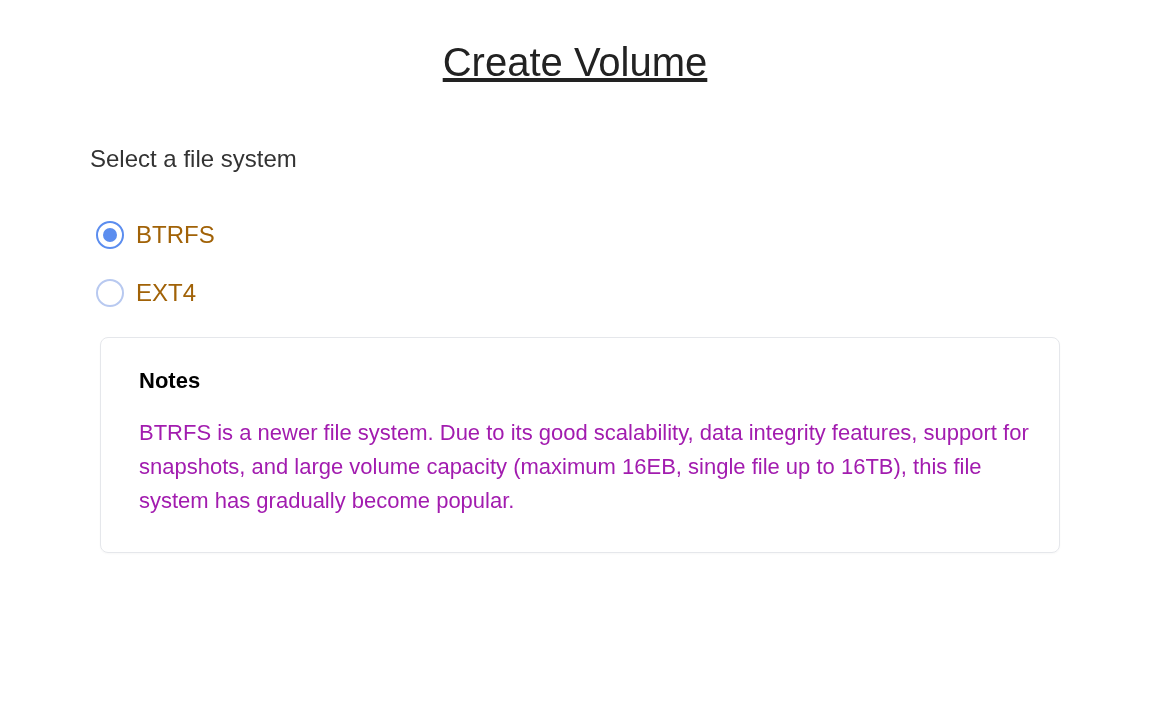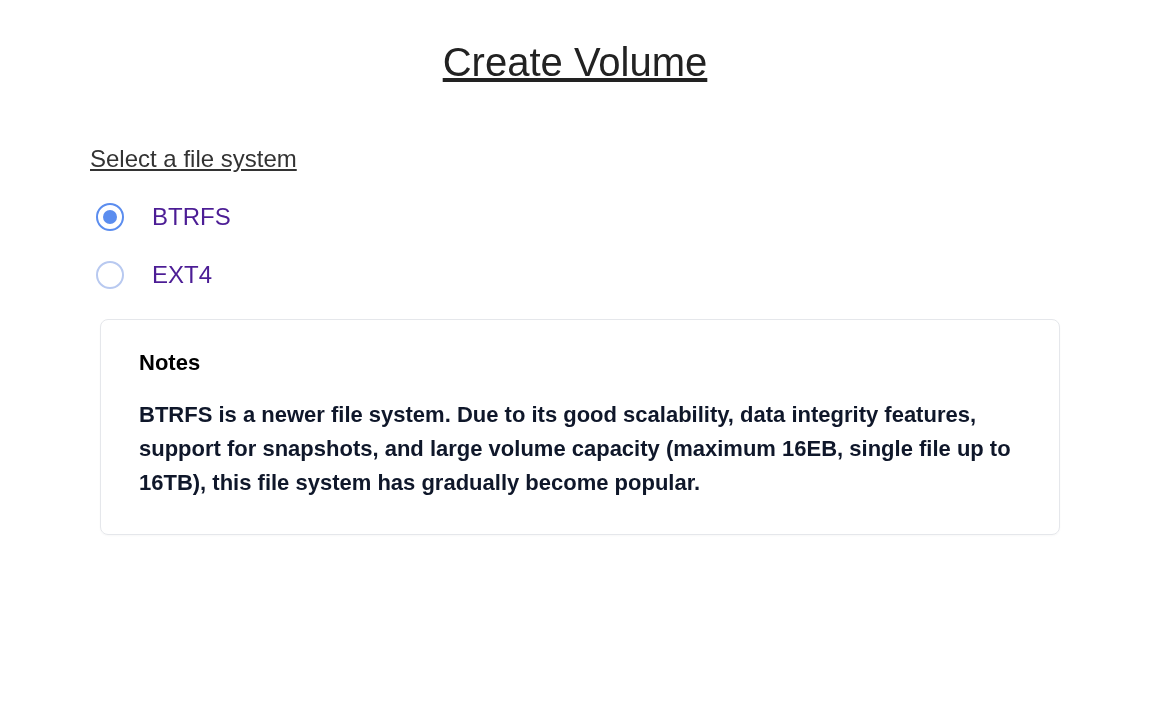--- a/index.html
+++ b/index.html
@@ -21,22 +21,21 @@
       font-weight: 400;
       color: #222;
       margin-bottom: 60px;
       margin-top: 10px;
       text-decoration: underline;
     }
     .section-label {
       font-size: 24px;
       font-weight: 400;
       color: #333;
-      margin-bottom: 30px;
-      text-decoration: underline;
+      margin-bottom: 48px;
     }
     .radio-option {
       display: flex;
       align-items: center;
       margin-bottom: 30px;
       cursor: pointer;
       padding-left: 6px;
     }
     .radio-outer {
       width: 28px;
@@ -52,42 +51,42 @@
       border: 2px solid #b8c9f0;
     }
     .radio-inner {
       width: 14px;
       height: 14px;
       border-radius: 50%;
       background: #5b8def;
     }
     .radio-label {
       font-size: 24px;
-      margin-left: 28px;
-      color: #4c1d95;
+      margin-left: 12px;
+      color: #a16207;
     }
     .notes-card {
       border: 1px solid #e5e7eb;
       border-radius: 8px;
       padding: 30px 28px 34px 38px;
       margin-top: 14px;
       margin-left: 10px;
       box-shadow: 0 1px 2px rgba(0,0,0,0.03);
     }
     .notes-title {
       font-size: 22px;
       font-weight: 700;
       color: #000;
       margin-bottom: 22px;
     }
     .notes-body {
       font-size: 22px;
       line-height: 1.55;
-      color: #0f172a;
-      font-weight: 700;
+      color: #a21caf;
+      font-weight: 400;
     }
   </style>
 </head>
 <body>
 
 <h1 class="page-title">Create Volume</h1>
 
 <div class="section-label">Select a file system</div>
 
 <div class="radio-option">

